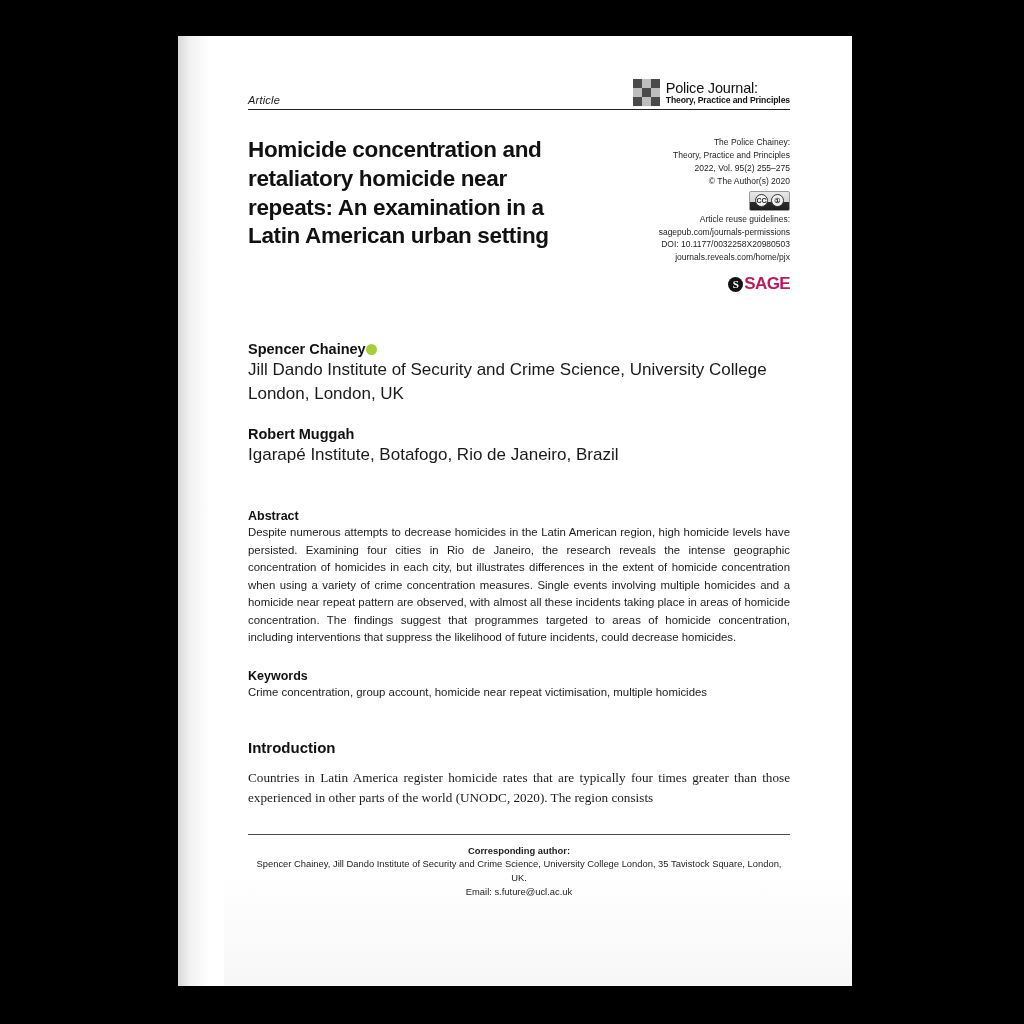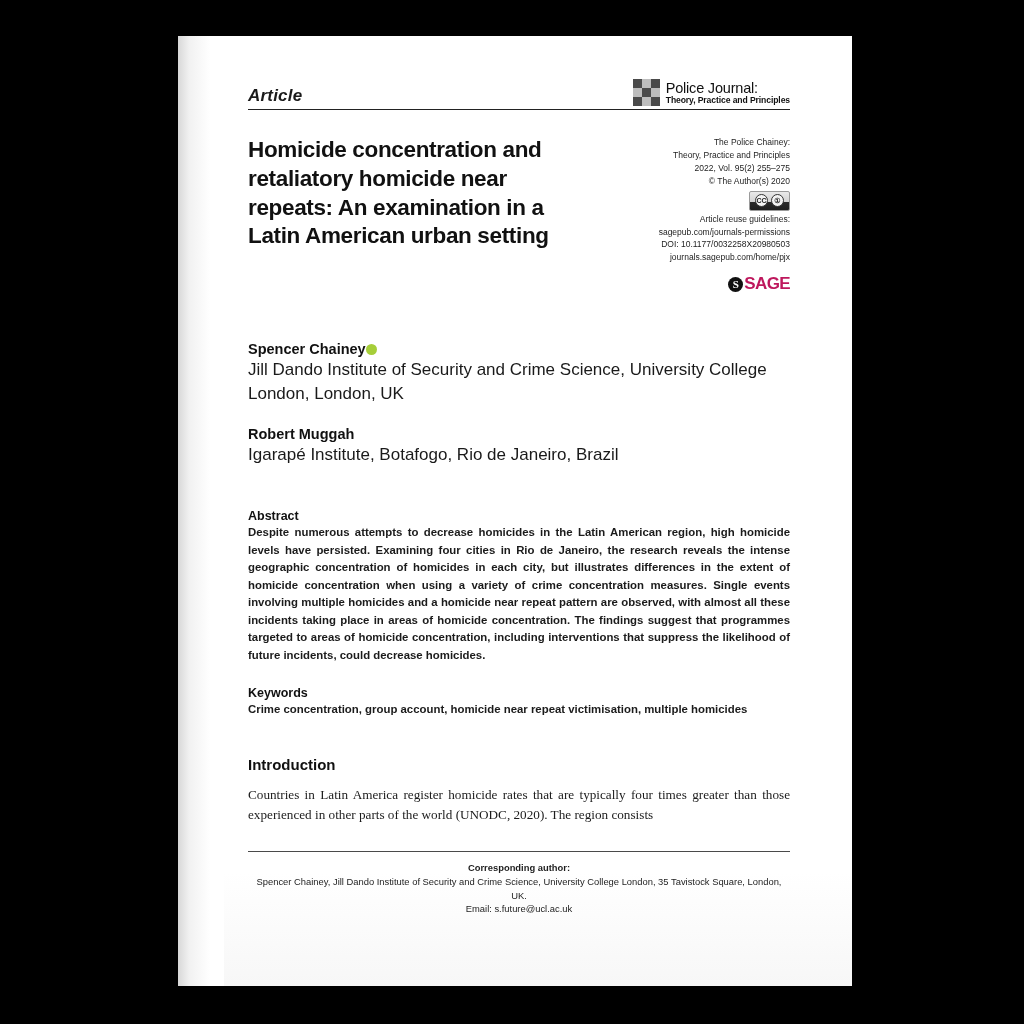--- a/index.html
+++ b/index.html
@@ -52,22 +52,22 @@
   }
 
   
   .runhead {
     display: flex;
     align-items: flex-end;
     justify-content: space-between;
     height: 34px;
   }
   .article-kicker {
-    font-size: 17px;
-    font-weight: bold;
+    font-size: 11px;
+    font-weight: normal;
     font-style: italic;
     letter-spacing: .2px;
     color: #1a1a1a;
   }
   .masthead { display: flex; align-items: center; gap: 6px; }
   .checker {
     display: grid;
     grid-template-columns: repeat(3, 9px);
     grid-template-rows: repeat(3, 9px);
     width: 27px; height: 27px;
@@ -193,21 +193,20 @@
     font-size: 12.5px;
     font-weight: bold;
     color: #111;
     margin-bottom: 1px;
   }
   .abstract-body {
     font-size: 11.4px;
     line-height: 1.53;
     text-align: justify;
     color: #1b1b1b;
-    font-weight: bold;
   }
   .abstract { margin-top: 42px; }
   .keywords { margin-top: 22px; }
 
   
   .intro { margin-top: 38px; }
   .intro-head {
     font-size: 15px;
     font-weight: bold;
     color: #111;
@@ -280,21 +279,21 @@
         <div style="text-align:right;">
           <span class="cc-badge">
             <span class="cc-circle">CC</span>
             <span class="cc-circle">①</span>
           </span>
         </div>
 
         <div>Article reuse guidelines:</div>
         <div>sagepub.com/journals-permissions</div>
         <div>DOI: 10.1177/0032258X20980503</div>
-        <div>journals.sagepub.com/home/pjx</div>
+        <div>journals.reveals.com/home/pjx</div>
 
         <div style="text-align:right;">
           <span class="sage-logo">
             <span class="sage-mark">S</span>
             <span class="sage-word">SAGE</span>
           </span>
         </div>
       </div>
     </div>
 

